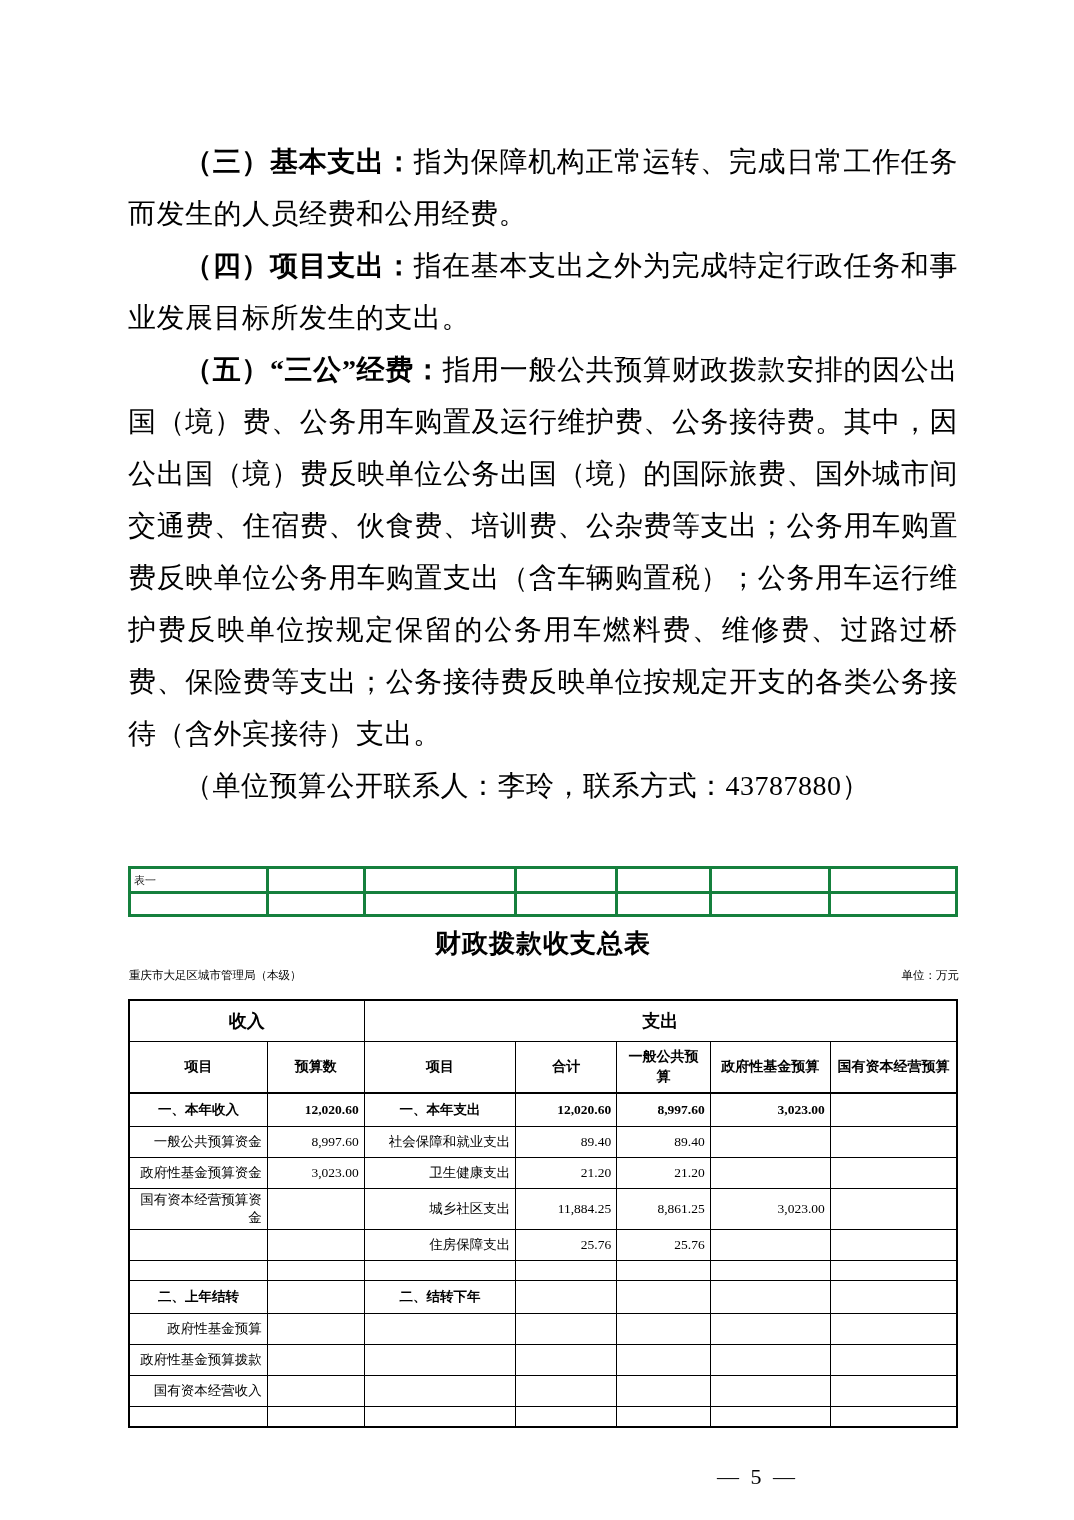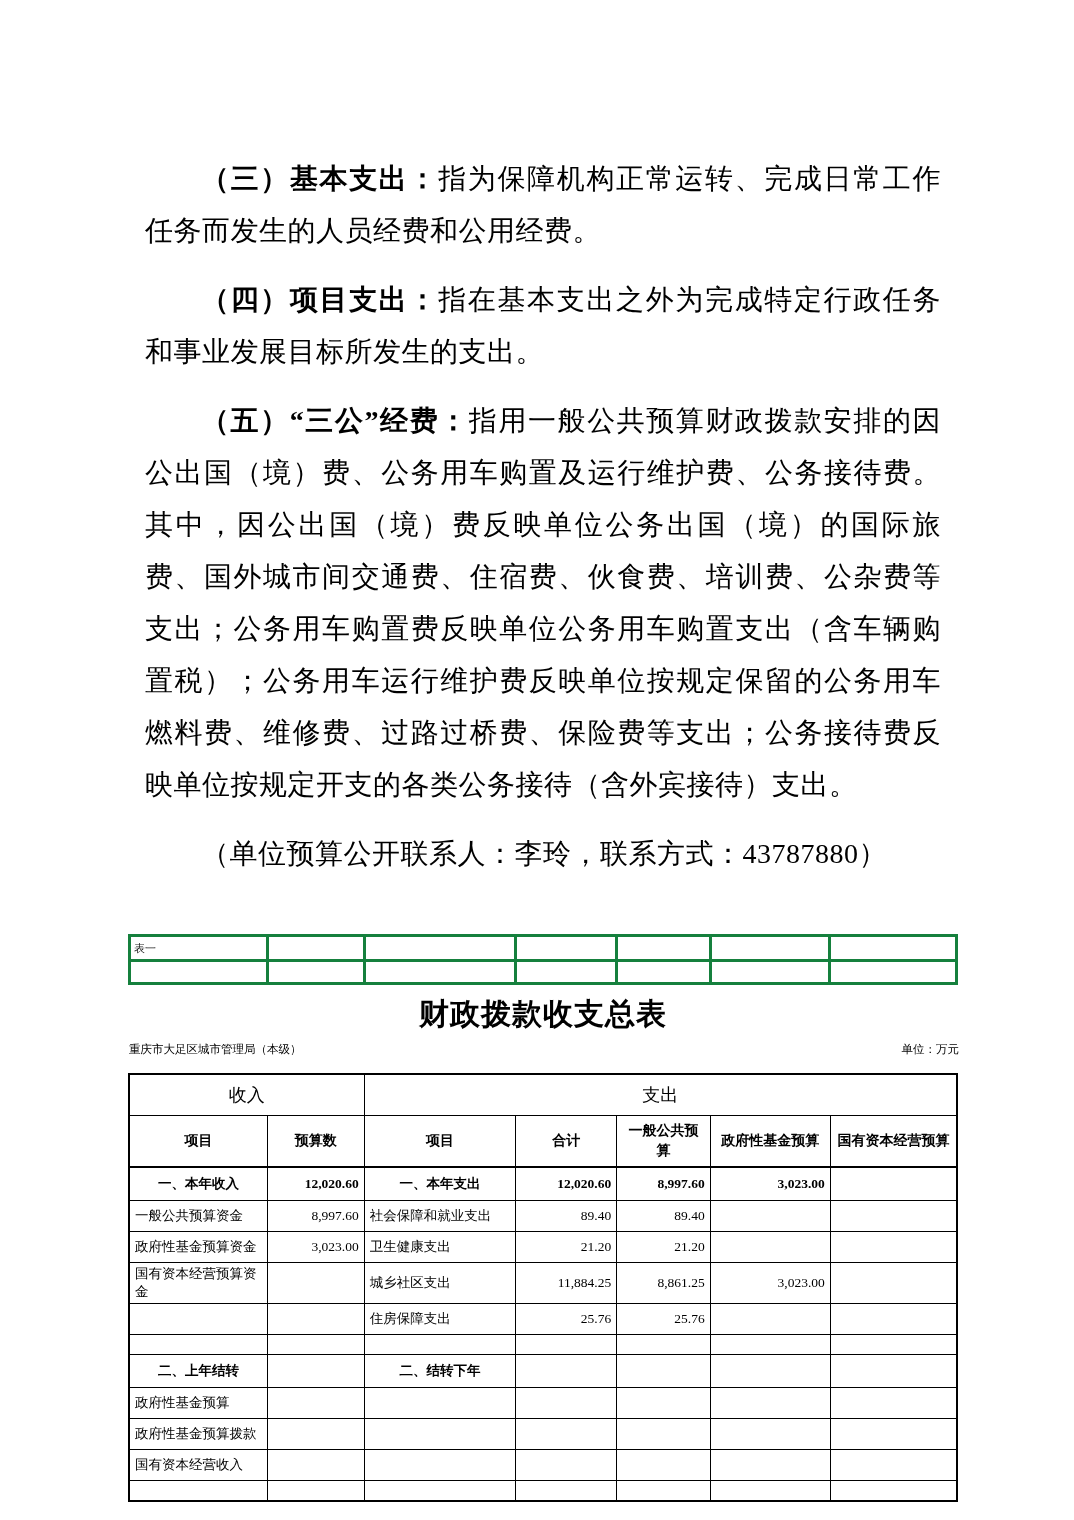--- a/index.html
+++ b/index.html
@@ -9,21 +9,21 @@
     color:#000;
     position:relative;
   }
   .page {
     box-sizing:border-box;
     width:1074px; height:1520px;
     padding:136px 116px 0 128px;
   }
   
   .para {
-    margin:17px;
+    margin:0;
     font-size:28px;
     line-height:52px;
     text-align:justify;
     text-indent:2em;
     letter-spacing:0.5px;
   }
   .para b { font-weight:bold; }
 
   
   .table-section { margin-top:54px; }
@@ -36,21 +36,21 @@
     height:20px;
     font-size:11px;
     color:#222;
     padding:0 3px;
     vertical-align:middle;
   }
   .ghost tr.gr1 td { height:22px; }
 
   .tbl-title {
     text-align:center;
-    font-size:30px;
+    font-size:26px;
     font-weight:bold;
     padding:9px 0 5px 0;
     letter-spacing:1px;
   }
   .tbl-meta {
     width:830px;
     display:flex;
     justify-content:space-between;
     align-items:flex-start;
     font-size:11.5px;
@@ -58,24 +58,24 @@
     border-bottom:0;
   }
 
   .main-table { border:2px solid #000; }
   .main-table th, .main-table td {
     border:1px solid #000;
     padding:2px 5px;
     overflow:hidden;
     vertical-align:middle;
   }
-  .hr1 th { height:36px; font-size:18px; font-weight:normal; }
+  .hr1 th { height:36px; font-size:18px; font-weight:bold; }
   .hr2 th { height:46px; font-size:14px; font-weight:bold; line-height:1.45; border-bottom:2px solid #000; }
   .main-table td { font-size:13.5px; }
-  td.itm { text-align:left; }
+  td.itm { text-align:right; }
   td.num { text-align:right; }
   tr.r-section td { height:28px; font-weight:bold; }
   tr.r-section td.itm { text-align:center;margin-top:39px; }
   tr.r-item td { height:26px; }
   tr.r-spacer td { height:15px; }
   tr.r-total td { height:30px; font-weight:bold; border-top:2px solid #000; }
   tr.r-total td.itm { text-align:center; }
 
   
   .page-number {

